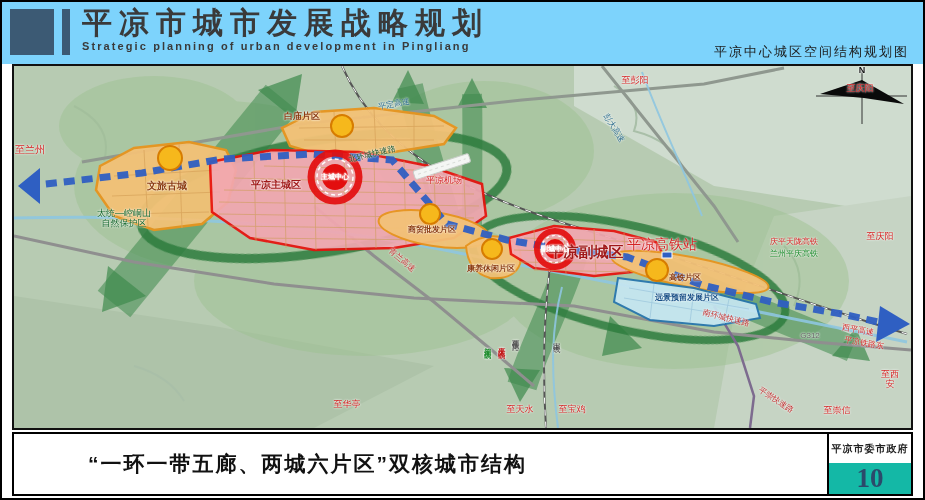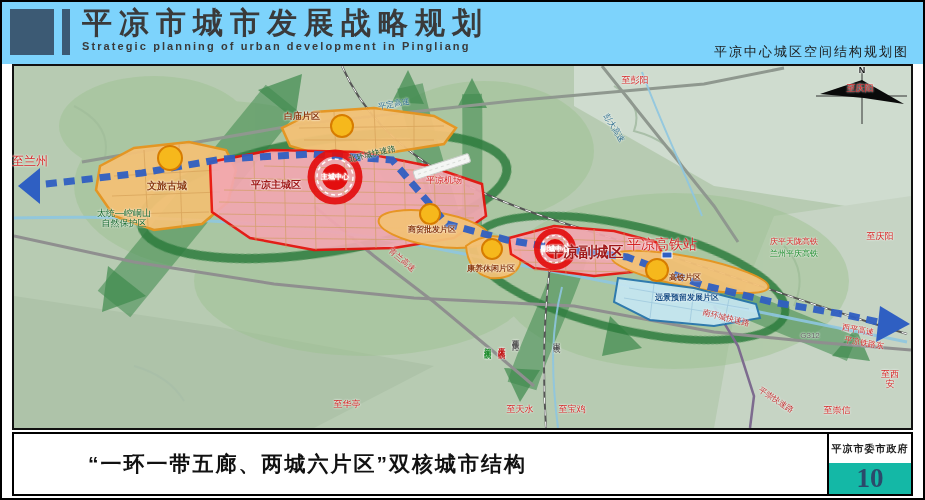--- a/index.html
+++ b/index.html
@@ -178,21 +178,21 @@
         <rect x="648" y="186" width="10" height="6" fill="#2f5fc2" stroke="#fff" stroke-width="1"></rect>
       </g>
 
       <g>
         <line x1="802" y1="30" x2="893" y2="30" stroke="#333" stroke-width="1"></line>
         <line x1="848" y1="4" x2="848" y2="58" stroke="#333" stroke-width="1"></line>
         <polygon points="806,28 848,14 890,38 850,32" fill="#0a0a0a"></polygon>
       </g>
     </svg>
     <div class="labels-layer">
-        <span class="maplabel" style="left: 16px; top: 96px; color: rgb(212, 36, 36); font-size: 12px; transform: translate(-50%, -50%);">至兰州</span>
+        <span class="maplabel" style="left: 16px; top: 84px; color: rgb(212, 36, 36); font-size: 10px; transform: translate(-50%, -50%);">至兰州</span>
         <span class="maplabel" style="left: 110px; top: 152px; color: rgb(24, 105, 47); font-size: 9px; transform: translate(-50%, -50%);">太统—崆峒山
 自然保护区</span>
         <span class="maplabel bold" style="left: 153px; top: 120px; color: rgb(138, 58, 16); font-size: 10px; transform: translate(-50%, -50%);">文旅古城</span>
         <span class="maplabel bold" style="left: 288px; top: 50px; color: rgb(138, 58, 16); font-size: 9px; transform: translate(-50%, -50%);">白庙片区</span>
         <span class="maplabel" style="left: 380px; top: 38px; color: rgb(42, 107, 138); font-size: 8px; transform: translate(-50%, -50%) rotate(-10deg);">平定高速</span>
         <span class="maplabel" style="left: 358px; top: 88px; color: rgb(19, 79, 36); font-size: 8px; transform: translate(-50%, -50%) rotate(-13deg);">北环城快速路</span>
         <span class="maplabel" style="left: 430px; top: 114px; color: rgb(212, 36, 36); font-size: 9px; transform: translate(-50%, -50%);">平凉机场</span>
         <span class="maplabel bold" style="left: 262px; top: 119px; color: rgb(160, 24, 24); font-size: 10px; transform: translate(-50%, -50%);">平凉主城区</span>
         <span class="maplabel bold" style="left: 321px; top: 111px; color: rgb(255, 255, 255); font-size: 7px; transform: translate(-50%, -50%);">主城中心</span>
         <span class="maplabel bold" style="left: 418px; top: 164px; color: rgb(138, 58, 16); font-size: 8px; transform: translate(-50%, -50%);">商贸批发片区</span>

